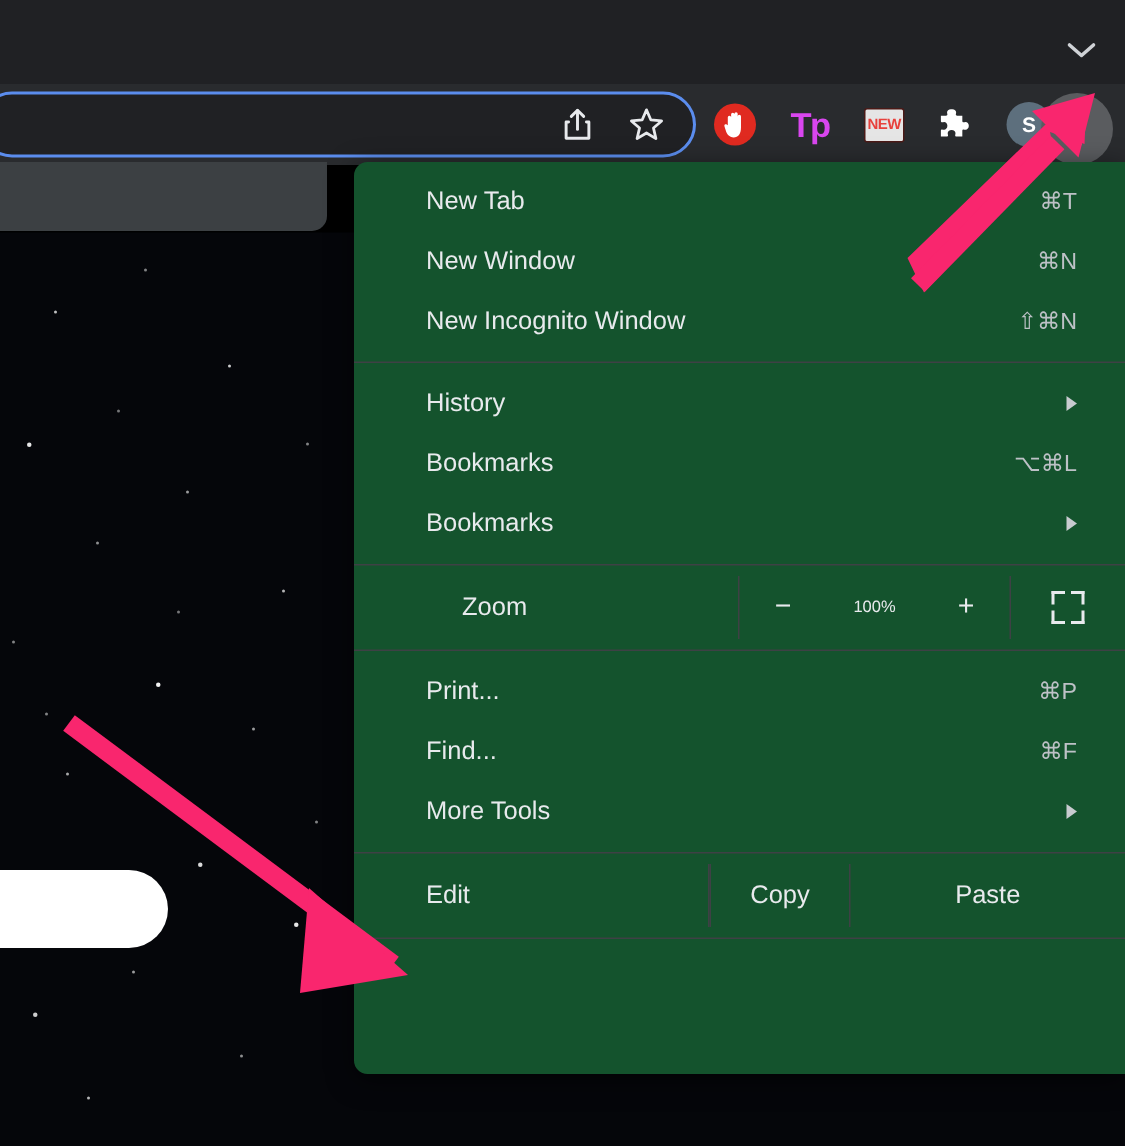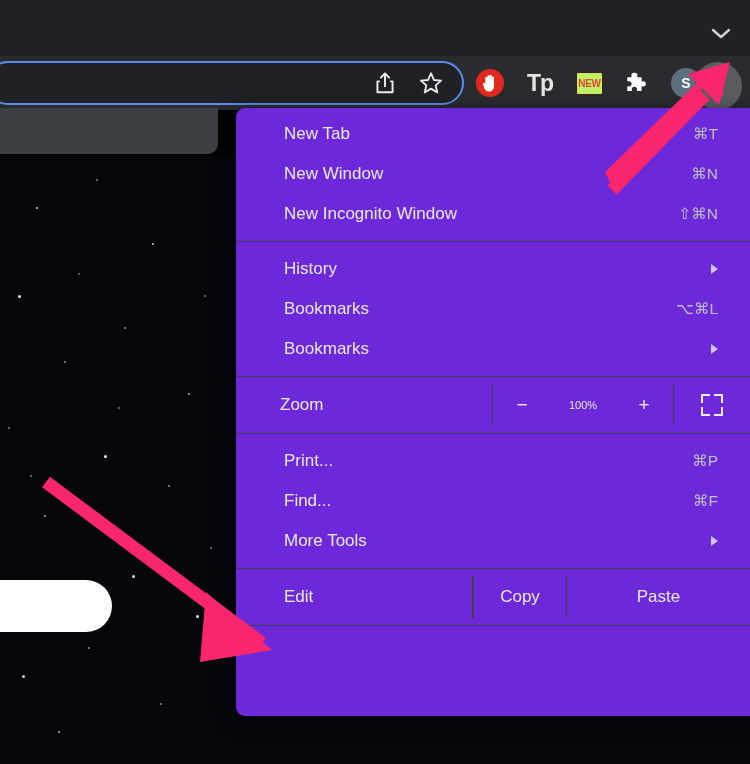--- a/index.html
+++ b/index.html
@@ -38,26 +38,26 @@
 
   .ext-row {
     position: absolute; top: 68px; left: 476px;
     display: flex; align-items: center; gap: 21px;
   }
   .adblock-icon {
     width: 28px; height: 28px; border-radius: 50%;
     background: #e02a20; display: flex; align-items: center; justify-content: center;
   }
   .tp-icon {
-    width: 30px; height: 28px; color: #e5e5e5;
+    width: 30px; height: 28px; color: #d946ef;
     font-size: 23px; font-weight: bold; line-height: 28px; text-align: center;
     font-family: "Liberation Sans", sans-serif; letter-spacing: -1px;
   }
   .new-badge {
-    width: 27px; height: 23px; background: #bef264;
+    width: 27px; height: 23px; background: #e5e5e5;
     border: 1px solid #4a1a17; border-radius: 2px;
     color: #e8413c; font-size: 10px; font-weight: bold;
     display: flex; align-items: center; justify-content: center;
     letter-spacing: -0.3px;
   }
   .puzzle-icon { width: 26px; height: 26px; }
   .avatar {
     width: 30px; height: 30px; border-radius: 50%;
     background: #5d6f7d; color: #ffffff;
     font-size: 14px; font-weight: bold;
@@ -85,21 +85,21 @@
   .star { position: absolute; background: #ffffff; border-radius: 50%; }
   .search-pill {
     position: absolute; left: -118px; top: 425px;
     width: 230px; height: 52px; background: #ffffff; border-radius: 26px;
   }
 
   
   .menu {
     position: absolute; left: 236px; top: 108px;
     width: 514px; height: 608px;
-    background: #6d28d9;
+    background: #14532d;
     border-radius: 9px 0 0 9px;
     box-shadow: 0 4px 18px rgba(0,0,0,0.55);
     overflow: hidden;
     padding-top: 6px;
   }
   .mi {
     position: relative; height: 40px;
     display: flex; align-items: center;
     padding: 0 28px 0 48px;
     color: #e8eaed; font-size: 17px;
@@ -110,21 +110,21 @@
     width: 0; height: 0;
     border-left: 7px solid #c8cbcf;
     border-top: 5px solid transparent;
     border-bottom: 5px solid transparent;
     margin-right: 4px;
   }
   .sep { height: 1px; background: #3e4145; margin: 7px 0; }
 
   
   .zoom-row { position: relative; height: 42px; display: flex; align-items: stretch; color: #e8eaed; }
-  .zoom-label { flex: 0 0 256px; display: flex; align-items: center; padding-left: 44px; font-size: 17px; }
+  .zoom-label { flex: 0 0 256px; display: flex; align-items: center; padding-left: 72px; font-size: 17px; }
   .vdiv { width: 1px; background: #3e4145; }
   .zoom-ctrls { flex: 0 0 180px; display: flex; align-items: center; justify-content: center; gap: 26px; }
   .zbtn { color: #e8eaed; font-size: 19px; width: 18px; text-align: center; }
   .zval { color: #e8eaed; font-size: 11px; min-width: 52px; text-align: center; }
   .zoom-fs { flex: 1 1 auto; display: flex; align-items: center; justify-content: center; }
   .fs-icon { width: 22px; height: 22px; position: relative; }
   .fs-icon i { position: absolute; width: 9px; height: 9px; border: 2.4px solid #e8eaed; }
   .fs-icon i.tl { left: 0; top: 0; border-right: 0; border-bottom: 0; }
   .fs-icon i.tr { right: 0; top: 0; border-left: 0; border-bottom: 0; }
   .fs-icon i.bl { left: 0; bottom: 0; border-right: 0; border-top: 0; }

